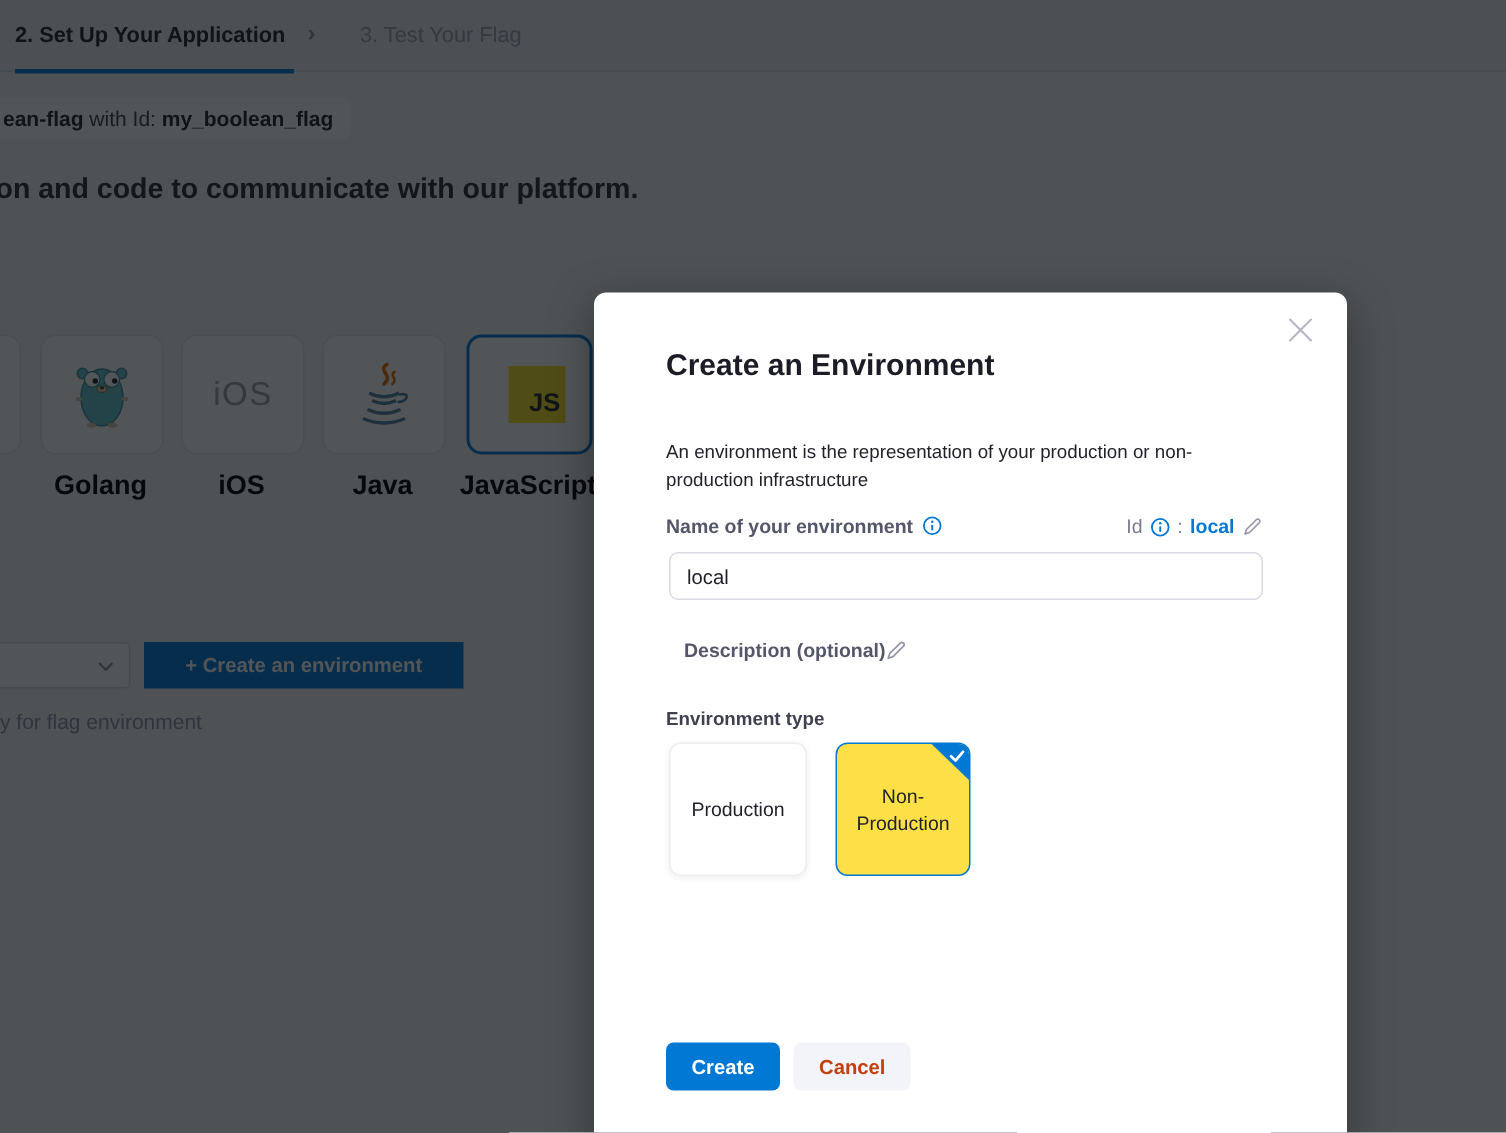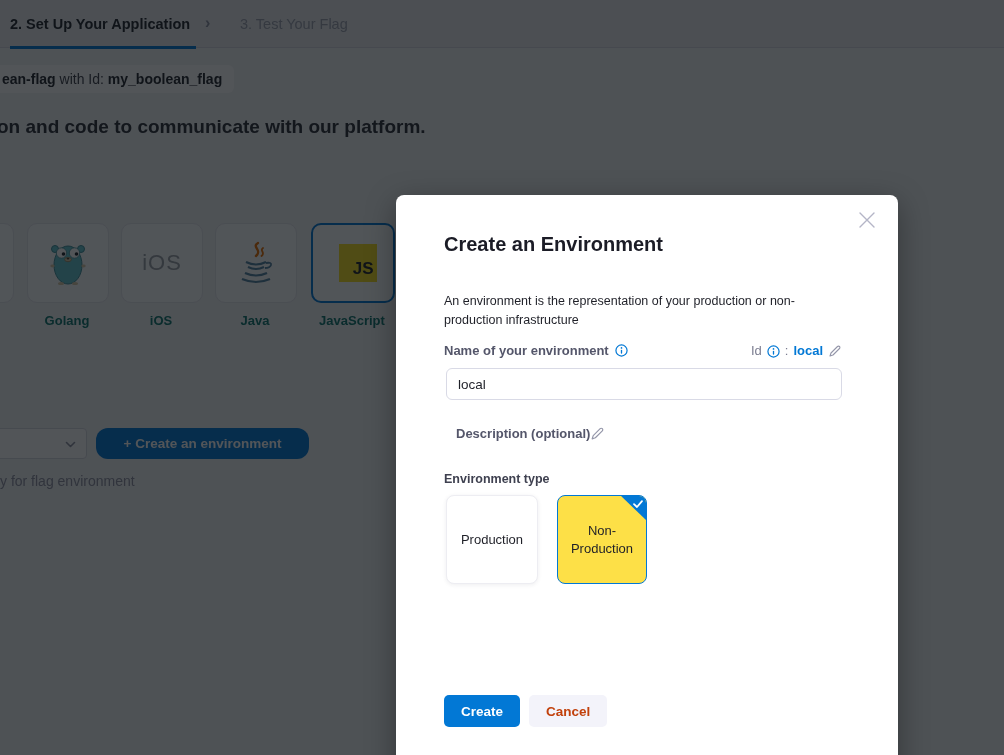--- a/index.html
+++ b/index.html
@@ -25,35 +25,35 @@
                color:#3c3f49; white-space:nowrap; }
   .flag-chip b { color:#23262e; }
 
   .headline { position:absolute; left:-3px; top:116px; font-size:19px; font-weight:700;
               color:#2c2f38; white-space:nowrap; }
 
   .sdk-card { position:absolute; top:223px; width:82px; height:80px; background:#fcfdfe;
               border:1px solid #e4e6ec; border-radius:10px;
               display:flex; align-items:center; justify-content:center; }
   .sdk-card.selected { border:2px solid #0278d5; width:84px; }
-  .sdk-label { position:absolute; top:313px; font-size:13px; font-weight:600;
-               color:#0f766e; text-align:center; width:100px; }
+  .sdk-label { position:absolute; top:313px; font-size:18px; font-weight:600;
+               color:#000000; text-align:center; width:100px; }
 
   .ios-logo { font-size:22px; color:#9ca0a8; font-weight:400; letter-spacing:1px;
               font-family:"Liberation Sans", sans-serif; }
   .js-badge { width:38px; height:38px; background:#f7df1e; display:flex;
               align-items:flex-end; justify-content:flex-end; padding:3px; }
   .js-badge span { font-weight:700; font-size:17px; color:#23262e; }
 
   .env-select { position:absolute; left:-30px; top:428px; width:117px; height:31px;
                 background:#ffffff; border:1px solid #d8dae2; border-radius:4px; }
   .env-select svg { position:absolute; right:9px; top:9px; }
 
   .create-env-btn { position:absolute; left:96px; top:428px; width:213px; height:31px;
-                    background:#0278d5; border:none; border-radius:12px; color:#ffffff;
+                    background:#0278d5; border:none; border-radius:0; color:#ffffff;
                     font-weight:700; font-size:13.5px; font-family:"Liberation Sans",sans-serif;
                     cursor:pointer;text-align:center; }
   .helper-text { position:absolute; left:0; top:473px; font-size:14px; color:#8f91a2; }
 
   
   .overlay { position:absolute; inset:0; background:rgba(9,13,17,0.70); z-index:5; }
 
   
   .modal { position:absolute; left:396px; top:195px; width:502px; height:692px;
            background:#ffffff; border-radius:8px 8px 0 0; z-index:10;

